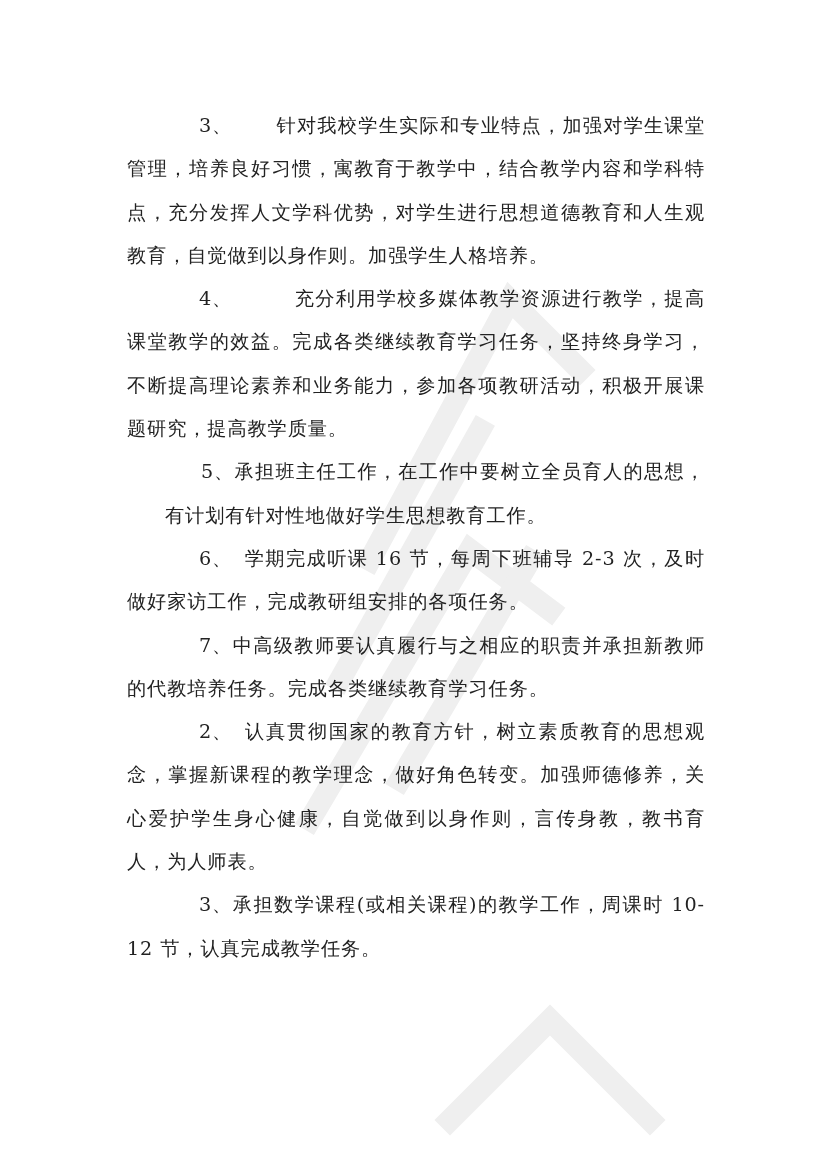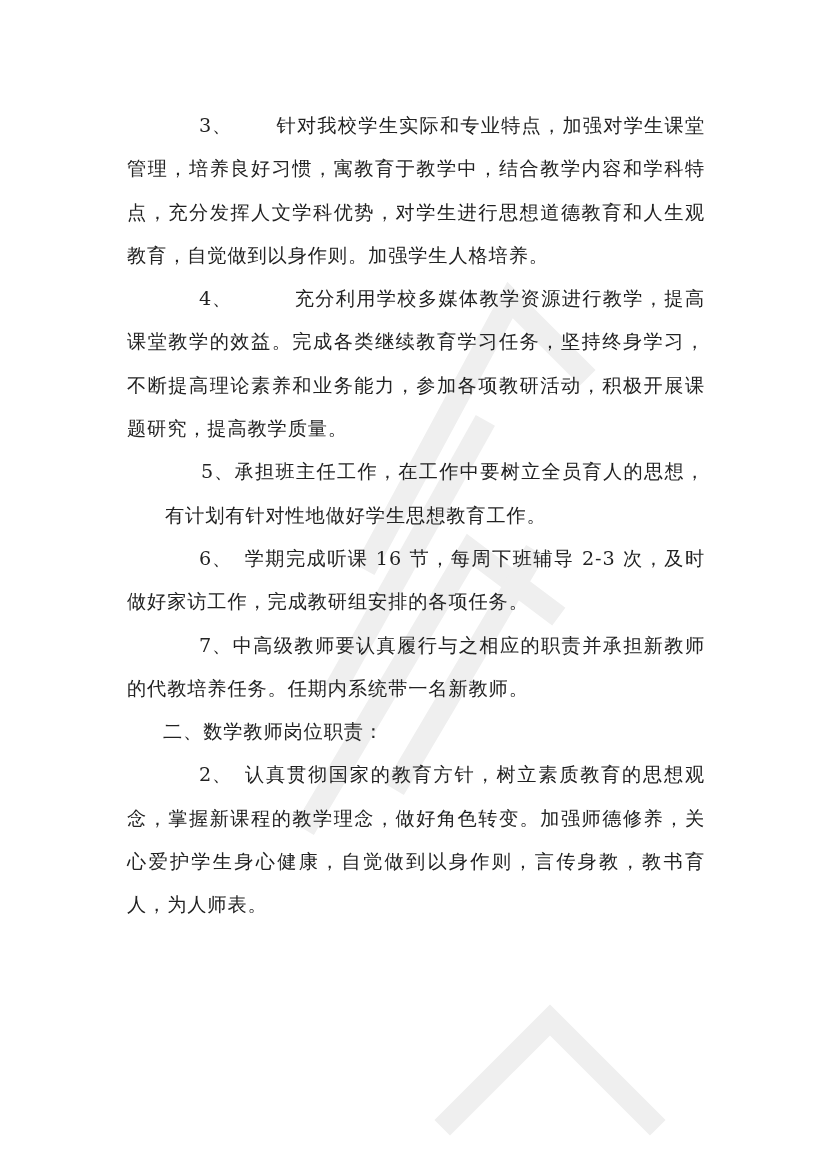--- a/index.html
+++ b/index.html
@@ -46,21 +46,21 @@
 
   <div class="content">
     <p class="para indent-l"><span class="num">3、</span><span class="gap-wide"></span><span>针对我校学生实际和专业特点，加强对学生课堂管理，培养良好习惯，寓教育于教学中，结合教学内容和学科特点，充分发挥人文学科优势，对学生进行思想道德教育和人生观教育，自觉做到以身作则。加强学生人格培养。</span></p>
 
     <p class="para indent-l"><span class="num">4、</span><span class="gap-wider"></span><span>充分利用学校多媒体教学资源进行教学，提高课堂教学的效益。完成各类继续教育学习任务，坚持终身学习，不断提高理论素养和业务能力，参加各项教研活动，积极开展课题研究，提高教学质量。</span></p>
 
     <p class="para indent-s"><span class="num">5、</span><span>承担班主任工作，在工作中要树立全员育人的思想，有计划有针对性地做好学生思想教育工作。</span></p>
 
     <p class="para indent-l"><span class="num">6、</span><span class="gap-sm"></span><span>学期完成听课 16 节，每周下班辅导 2-3 次，及时做好家访工作，完成教研组安排的各项任务。</span></p>
 
-    <p class="para indent-l"><span class="num">7、</span><span>中高级教师要认真履行与之相应的职责并承担新教师的代教培养任务。任期内系统带一名新教师。</span></p>
+    <p class="para indent-l"><span class="num">7、</span><span>中高级教师要认真履行与之相应的职责并承担新教师的代教培养任务。完成各类继续教育学习任务。</span></p>
 
-    <p class="para indent-l"><span>二、数学教师岗位职责：</span></p>
 
 
     <p class="para indent-l"><span class="num">2、</span><span class="gap-sm"></span><span>认真贯彻国家的教育方针，树立素质教育的思想观念，掌握新课程的教学理念，做好角色转变。加强师德修养，关心爱护学生身心健康，自觉做到以身作则，言传身教，教书育人，为人师表。</span></p>
 
+    <p class="para indent-l"><span class="num">3、</span><span>承担数学课程(或相关课程)的教学工作，周课时 10-12 节，认真完成教学任务。</span></p>
   </div>
 </div>
 
 </body></html>

